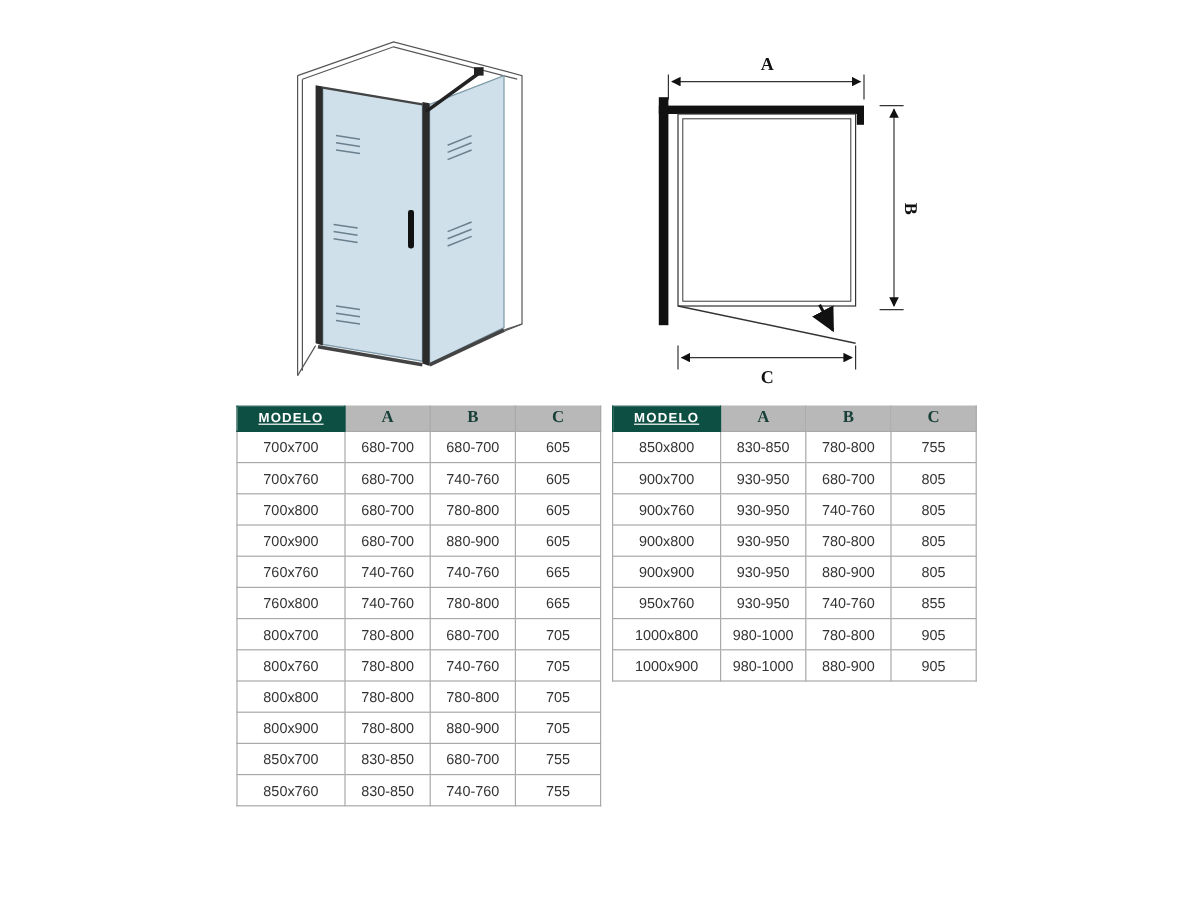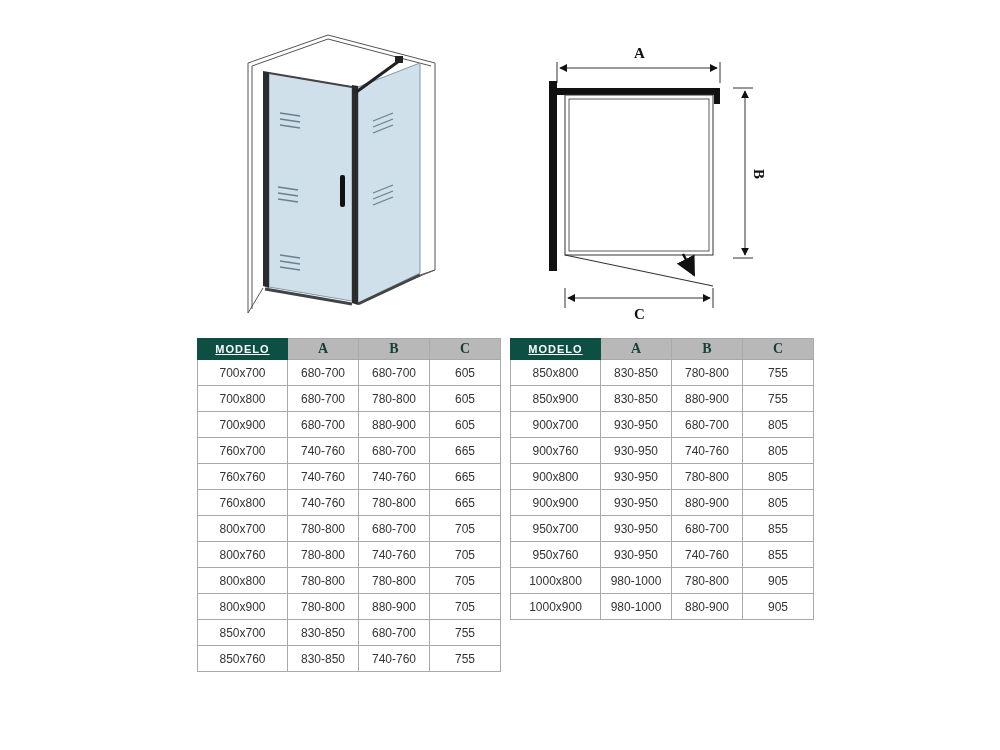--- a/index.html
+++ b/index.html
@@ -125,36 +125,36 @@
       </tr>
     </thead>
     <tbody>
         <tr>
           <td>700x700</td>
           <td>680-700</td>
           <td>680-700</td>
           <td>605</td>
         </tr>
         <tr>
+          <td>700x760</td>
+          <td>680-700</td>
+          <td>740-760</td>
+          <td>605</td>
+        </tr>
+        <tr>
           <td>700x800</td>
           <td>680-700</td>
           <td>780-800</td>
           <td>605</td>
         </tr>
         <tr>
           <td>700x900</td>
           <td>680-700</td>
           <td>880-900</td>
           <td>605</td>
-        </tr>
-        <tr>
-          <td>760x700</td>
-          <td>740-760</td>
-          <td>680-700</td>
-          <td>665</td>
         </tr>
         <tr>
           <td>760x760</td>
           <td>740-760</td>
           <td>740-760</td>
           <td>665</td>
         </tr>
         <tr>
           <td>760x800</td>
           <td>740-760</td>
@@ -216,26 +216,20 @@
       </tr>
     </thead>
     <tbody>
         <tr>
           <td>850x800</td>
           <td>830-850</td>
           <td>780-800</td>
           <td>755</td>
         </tr>
         <tr>
-          <td>850x900</td>
-          <td>830-850</td>
-          <td>880-900</td>
-          <td>755</td>
-        </tr>
-        <tr>
           <td>900x700</td>
           <td>930-950</td>
           <td>680-700</td>
           <td>805</td>
         </tr>
         <tr>
           <td>900x760</td>
           <td>930-950</td>
           <td>740-760</td>
           <td>805</td>
@@ -244,26 +238,20 @@
           <td>900x800</td>
           <td>930-950</td>
           <td>780-800</td>
           <td>805</td>
         </tr>
         <tr>
           <td>900x900</td>
           <td>930-950</td>
           <td>880-900</td>
           <td>805</td>
-        </tr>
-        <tr>
-          <td>950x700</td>
-          <td>930-950</td>
-          <td>680-700</td>
-          <td>855</td>
         </tr>
         <tr>
           <td>950x760</td>
           <td>930-950</td>
           <td>740-760</td>
           <td>855</td>
         </tr>
         <tr>
           <td>1000x800</td>
           <td>980-1000</td>

